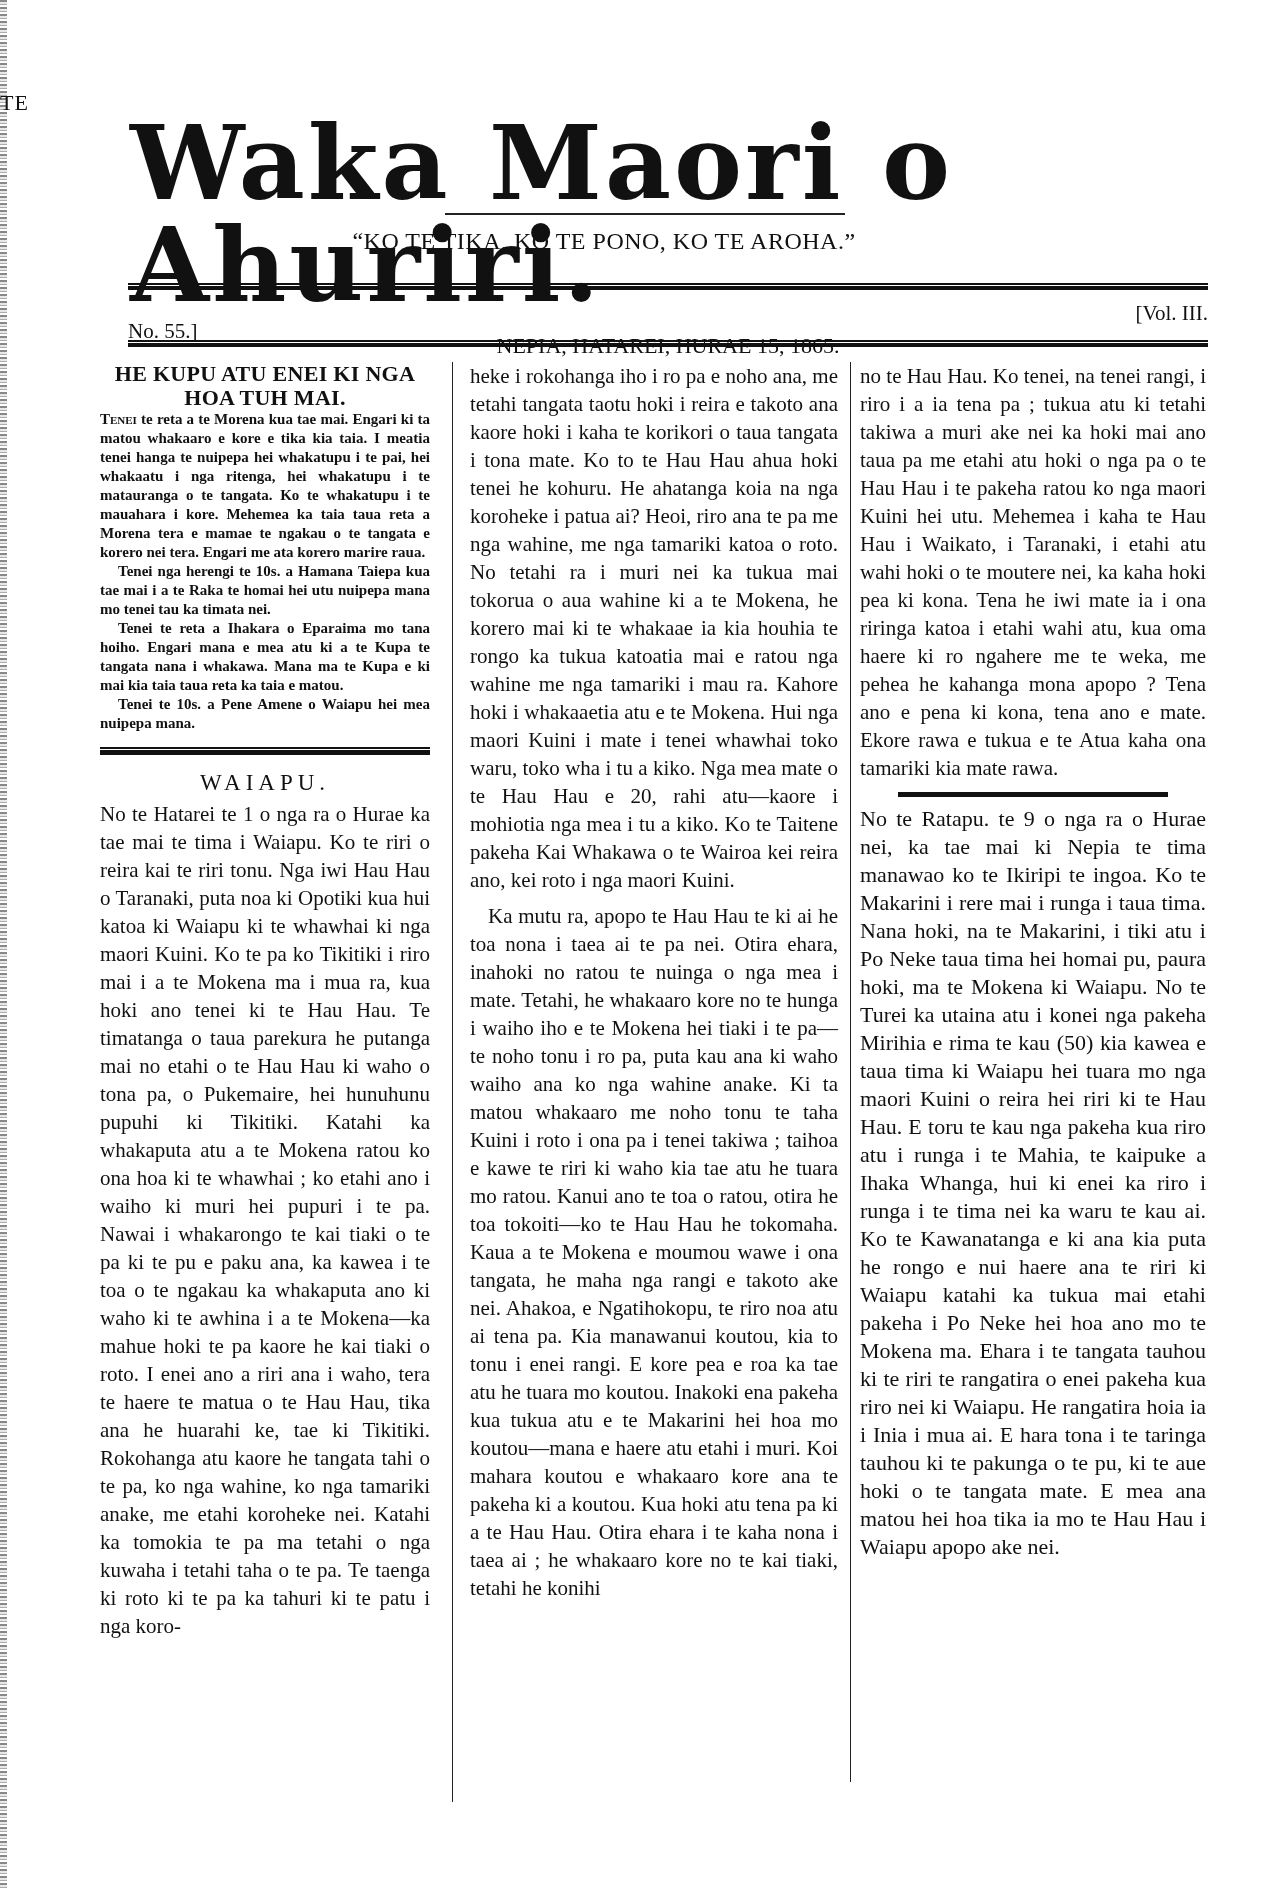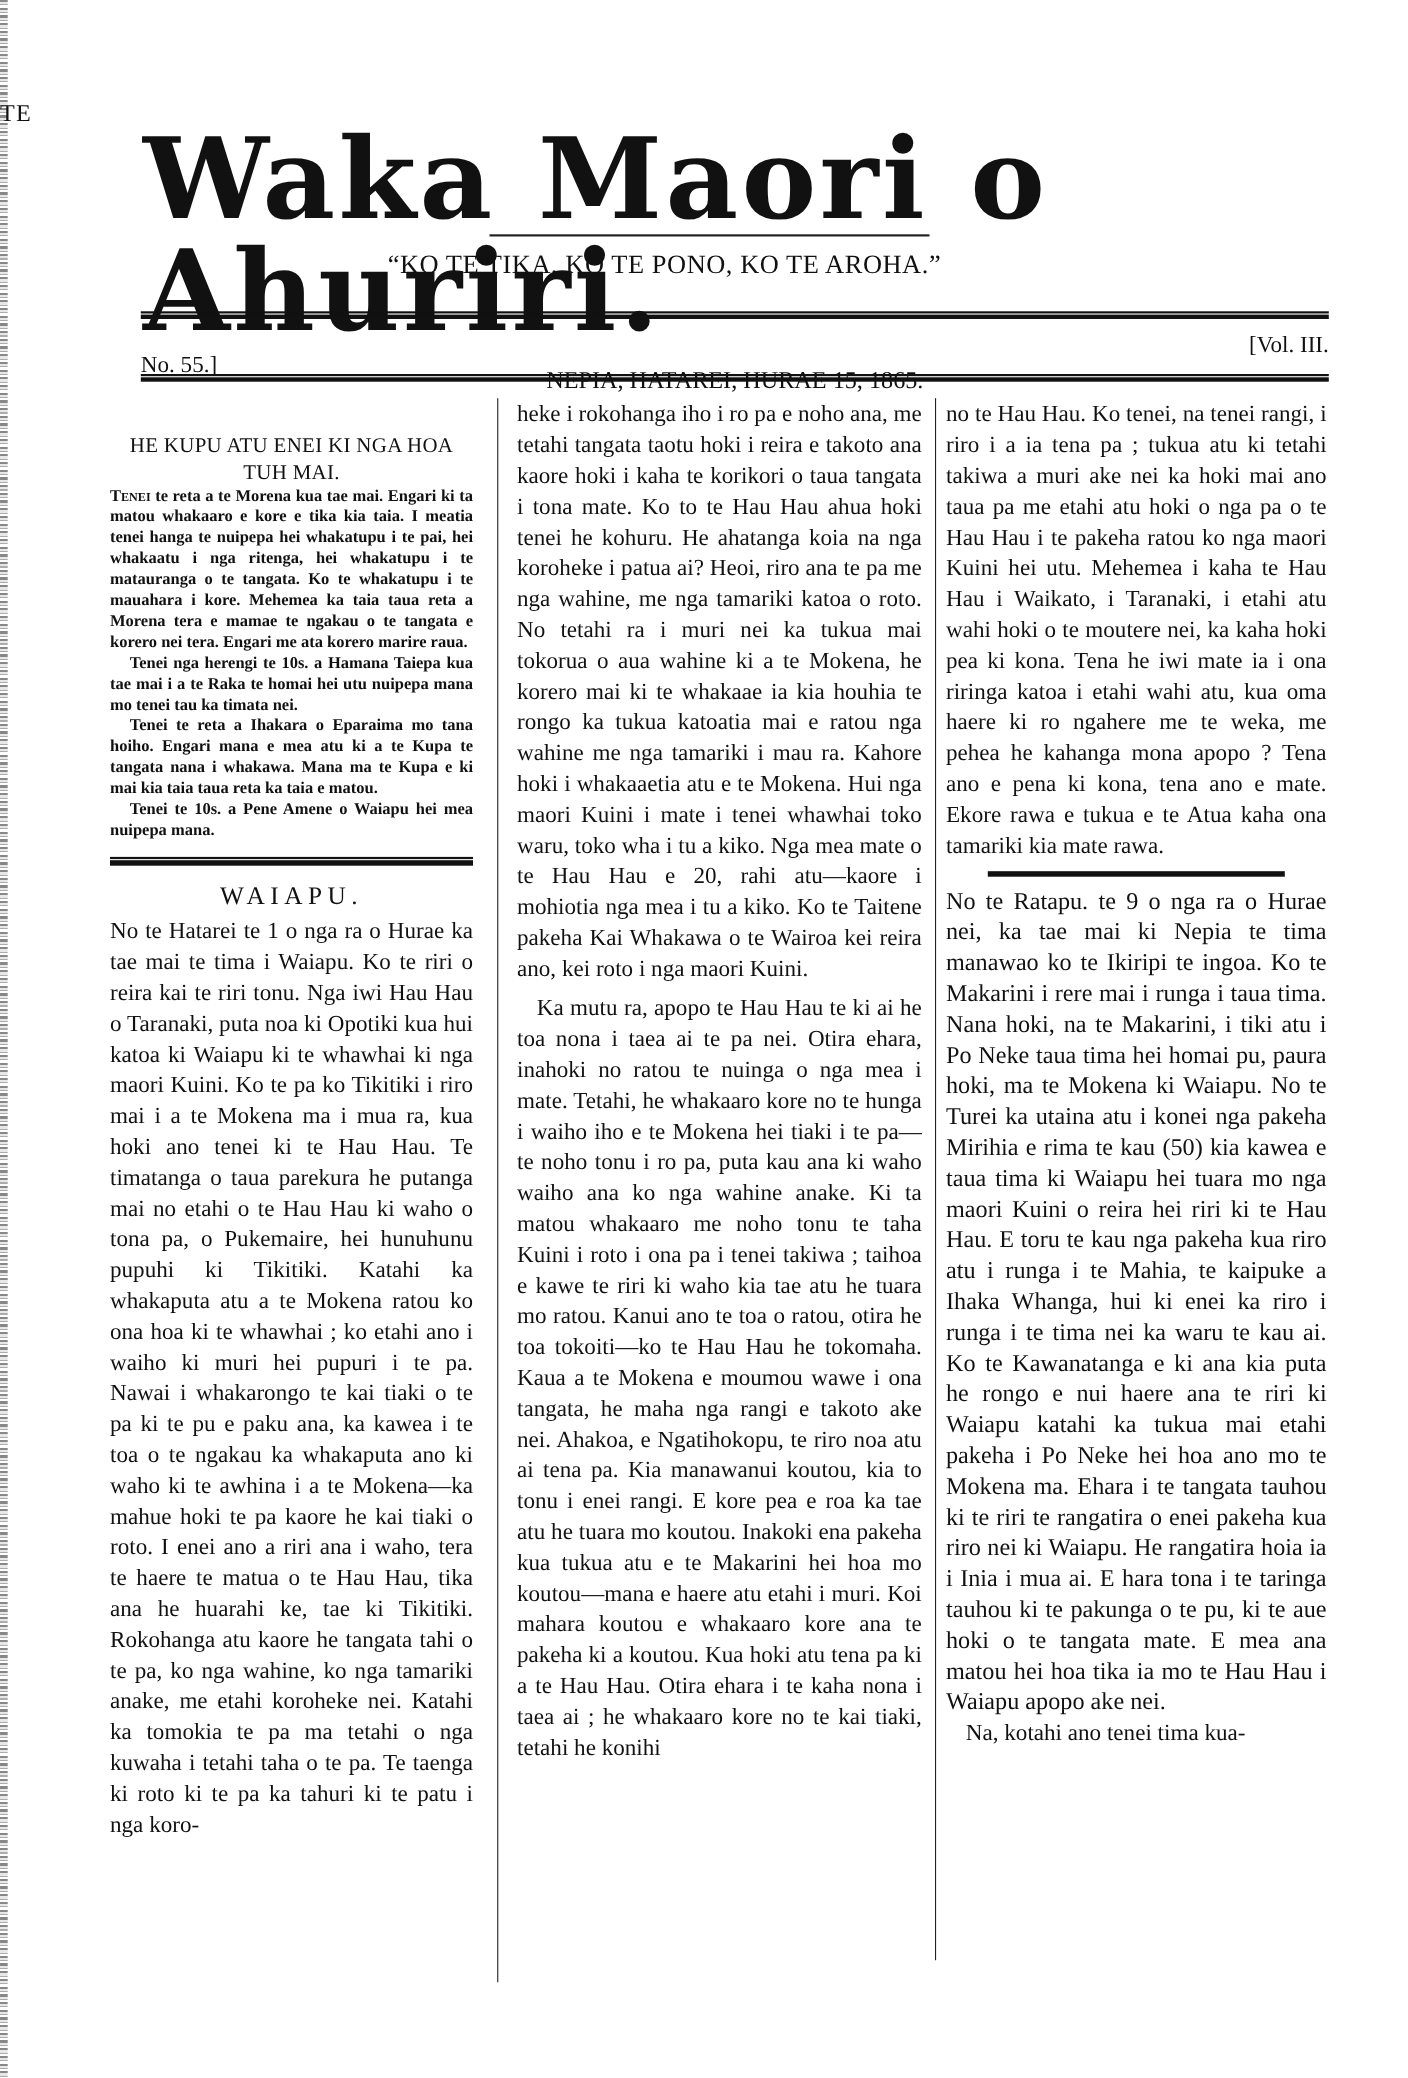--- a/index.html
+++ b/index.html
@@ -40,21 +40,21 @@
       position: absolute; top: 362px; font-size: 20px; line-height: 27px; text-align: justify;
     }
     .col p { margin: 0; }
     .col .indent { text-indent: 18px; }
     .col-1 { left: 100px; width: 330px; }
     .col-2 { left: 470px; width: 368px; }
     .col-3 { left: 860px; width: 346px; }
     .col-sep { position: absolute; top: 362px; width: 1px; background: #222; }
     .small { font-size: 15px; line-height: 19px; font-weight: bold; }
     .small .lead { font-variant: small-caps; }
-    .sec-head { text-align: center; font-weight: normal; font-size: 19px; line-height: 24px; letter-spacing: 0.3px; margin-top: 32px; }
+    .sec-head { text-align: center; font-weight: bold; font-size: 22px; line-height: 24px; letter-spacing: 0.3px; }
     .sec-head2 { text-align: center; font-size: 23px; letter-spacing: 5px; margin: 14px 0 4px; }
     .thick-rule { height: 8px; border-top: 2px solid #111; border-bottom: 5px solid #111; margin: 14px 0 8px; box-sizing: border-box; }
     .short-rule { height: 5px; background: #111; width: 270px; margin: 10px auto 8px; }
     .big { font-size: 21px; line-height: 28px; }
     .para-gap { margin-top: 8px !important; }
   </style>
 </head>
 <body>
 
 <div class="left-border"></div>
@@ -93,14 +93,13 @@
   <p class="big">heke i rokohanga iho i ro pa e noho ana, me tetahi tangata taotu hoki i reira e takoto ana kaore hoki i kaha te korikori o taua tangata i tona mate. Ko to te Hau Hau ahua hoki tenei he kohuru. He ahatanga koia na nga koroheke i patua ai? Heoi, riro ana te pa me nga wahine, me nga tamariki katoa o roto. No tetahi ra i muri nei ka tukua mai tokorua o aua wahine ki a te Mokena, he korero mai ki te whakaae ia kia houhia te rongo ka tukua katoatia mai e ratou nga wahine me nga tamariki i mau ra. Kahore hoki i whakaaetia atu e te Mokena. Hui nga maori Kuini i mate i tenei whawhai toko waru, toko wha i tu a kiko. Nga mea mate o te Hau Hau e 20, rahi atu—kaore i mohiotia nga mea i tu a kiko. Ko te Taitene pakeha Kai Whakawa o te Wairoa kei reira ano, kei roto i nga maori Kuini.</p>
   <p class="big indent para-gap">Ka mutu ra, apopo te Hau Hau te ki ai he toa nona i taea ai te pa nei. Otira ehara, inahoki no ratou te nuinga o nga mea i mate. Tetahi, he whakaaro kore no te hunga i waiho iho e te Mokena hei tiaki i te pa—te noho tonu i ro pa, puta kau ana ki waho waiho ana ko nga wahine anake. Ki ta matou whakaaro me noho tonu te taha Kuini i roto i ona pa i tenei takiwa ; taihoa e kawe te riri ki waho kia tae atu he tuara mo ratou. Kanui ano te toa o ratou, otira he toa tokoiti—ko te Hau Hau he tokomaha. Kaua a te Mokena e moumou wawe i ona tangata, he maha nga rangi e takoto ake nei. Ahakoa, e Ngatihokopu, te riro noa atu ai tena pa. Kia manawanui koutou, kia to tonu i enei rangi. E kore pea e roa ka tae atu he tuara mo koutou. Inakoki ena pakeha kua tukua atu e te Makarini hei hoa mo koutou—mana e haere atu etahi i muri. Koi mahara koutou e whakaaro kore ana te pakeha ki a koutou. Kua hoki atu tena pa ki a te Hau Hau. Otira ehara i te kaha nona i taea ai ; he whakaaro kore no te kai tiaki, tetahi he konihi</p>
 </div>
 
 <div class="col-sep" style="left:850px; height:1420px;"></div>
 
 <div class="col col-3">
   <p class="big">no te Hau Hau. Ko tenei, na tenei rangi, i riro i a ia tena pa ; tukua atu ki tetahi takiwa a muri ake nei ka hoki mai ano taua pa me etahi atu hoki o nga pa o te Hau Hau i te pakeha ratou ko nga maori Kuini hei utu. Mehemea i kaha te Hau Hau i Waikato, i Taranaki, i etahi atu wahi hoki o te moutere nei, ka kaha hoki pea ki kona. Tena he iwi mate ia i ona riringa katoa i etahi wahi atu, kua oma haere ki ro ngahere me te weka, me pehea he kahanga mona apopo ? Tena ano e pena ki kona, tena ano e mate. Ekore rawa e tukua e te Atua kaha ona tamariki kia mate rawa.</p>
   <div class="short-rule"></div>
   <p class="big" style="font-size:22px; line-height:28px;">No te Ratapu. te 9 o nga ra o Hurae nei, ka tae mai ki Nepia te tima manawao ko te Ikiripi te ingoa. Ko te Makarini i rere mai i runga i taua tima. Nana hoki, na te Makarini, i tiki atu i Po Neke taua tima hei homai pu, paura hoki, ma te Mokena ki Waiapu. No te Turei ka utaina atu i konei nga pakeha Mirihia e rima te kau (50) kia kawea e taua tima ki Waiapu hei tuara mo nga maori Kuini o reira hei riri ki te Hau Hau. E toru te kau nga pakeha kua riro atu i runga i te Mahia, te kaipuke a Ihaka Whanga, hui ki enei ka riro i runga i te tima nei ka waru te kau ai. Ko te Kawanatanga e ki ana kia puta he rongo e nui haere ana te riri ki Waiapu katahi ka tukua mai etahi pakeha i Po Neke hei hoa ano mo te Mokena ma. Ehara i te tangata tauhou ki te riri te rangatira o enei pakeha kua riro nei ki Waiapu. He rangatira hoia ia i Inia i mua ai. E hara tona i te taringa tauhou ki te pakunga o te pu, ki te aue hoki o te tangata mate. E mea ana matou hei hoa tika ia mo te Hau Hau i Waiapu apopo ake nei.</p>
-  <p class="big indent">Na, kotahi ano tenei tima kua-</p>
 </div>
 
 </body></html>

